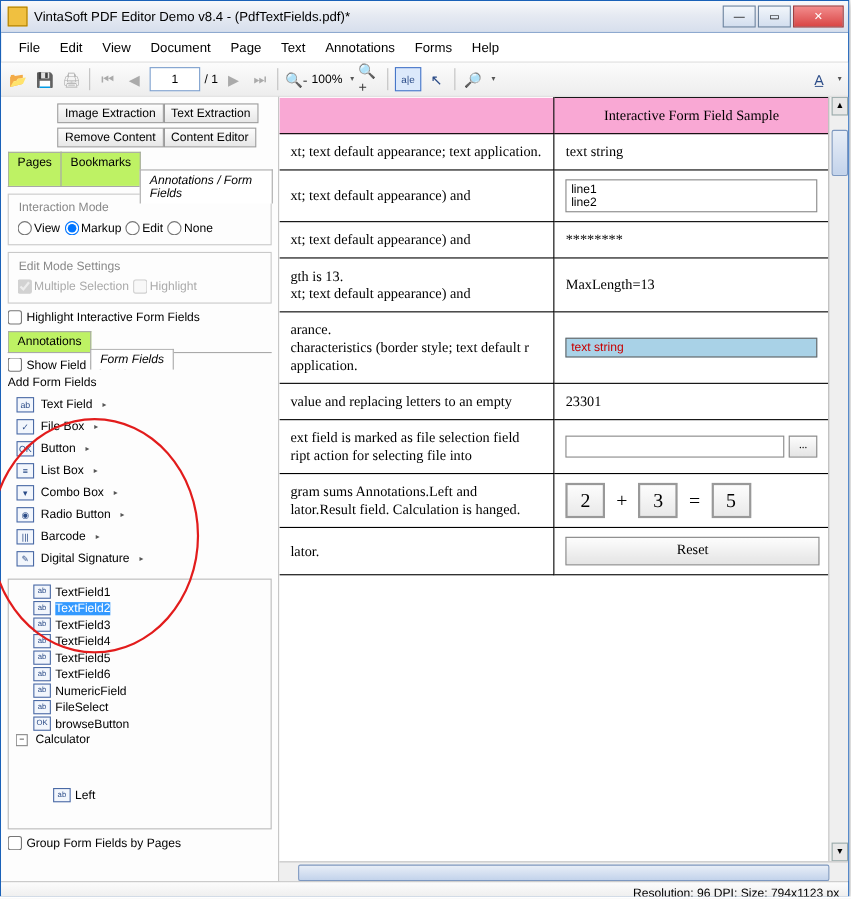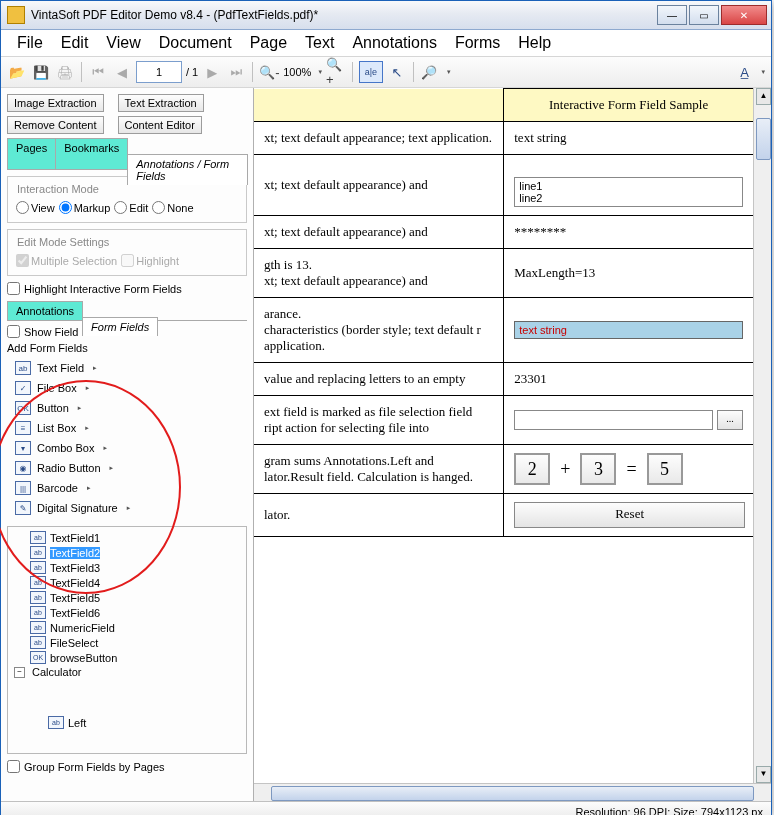--- a/index.html
+++ b/index.html
@@ -4,32 +4,32 @@
 <style>
 html,body{margin:0;padding:0;font-family:"Segoe UI",Tahoma,sans-serif;font-size:11px;color:#000;}
 .window{width:770px;height:813px;border:1px solid #1a61b8;background:#fff;box-shadow:2px 2px 8px rgba(0,0,0,.3);position:relative;}
 .titlebar{height:28px;background:linear-gradient(#f8f9fb,#e6eaf2 45%,#d7dfed);border-bottom:1px solid #8ea9cf;display:flex;align-items:center;padding:0 4px;}
 .app-icon{width:16px;height:16px;background:#f0c040;border:1px solid #b08000;margin:0 6px 0 2px;}
 .title-text{flex:1;font-size:12px;}
 .win-btns{display:flex;gap:2px;}
 .win-btn{width:28px;height:18px;border:1px solid #6b829e;background:linear-gradient(#f2f6fb,#d3deee);font-size:10px;display:flex;align-items:center;justify-content:center;cursor:pointer;}
 .win-btn.close{width:44px;background:linear-gradient(#f28c8c,#d94646);border-color:#9c2c2c;color:#fff;}
 .menubar{height:22px;display:flex;align-items:center;gap:2px;padding:2px 8px;border-bottom:1px solid #d6d6d6;}
-.menu-item{padding:2px 8px;font-size:16px;cursor:pointer;}
+.menu-item{padding:2px 8px;font-size:12px;cursor:pointer;}
 .toolbar{height:30px;display:flex;align-items:center;gap:4px;padding:0 6px;border-bottom:1px solid #d6d6d6;background:linear-gradient(#fcfcfc,#ededed);}
 .tb-btn{width:20px;height:20px;display:flex;align-items:center;justify-content:center;cursor:pointer;color:#3a3a3a;font-size:13px;}
 .tb-sep{width:1px;height:20px;background:#c0c0c0;margin:0 2px;}
 .tb-input{width:40px;height:18px;border:1px solid #7b9ecd;text-align:center;font-size:11px;}
 .body{display:flex;height:calc(100% - 28px - 22px - 30px - 20px);}
 .sidebar{width:253px;border-right:1px solid #b0b0b0;background:#fdfdfd;position:relative;padding:6px;box-sizing:border-box;}
 .ellipse{position:absolute;left:-10px;top:292px;width:186px;height:210px;border:2px solid #e21c1c;border-radius:50%;pointer-events:none;}
-.btn-grp{display:flex;flex-wrap:wrap;gap:14px;margin-bottom:4px;}
+.btn-grp{display:flex;flex-wrap:wrap;gap:0;margin-bottom:4px;margin-left:45px;}
 .flat-btn{border:1px solid #9c9c9c;background:linear-gradient(#fdfdfd,#e7e7e7);padding:2px 6px;font-size:11px;cursor:pointer;}
 .tab-row{display:flex;border-bottom:1px solid #a9a9a9;margin-bottom:6px;gap:0;}
-.tab{padding:3px 8px;border:1px solid #a9a9a9;border-bottom:none;background:#5eead4;font-size:11px;cursor:pointer;margin-right:-1px;}
+.tab{padding:3px 8px;border:1px solid #a9a9a9;border-bottom:none;background:#bef264;font-size:11px;cursor:pointer;margin-right:-1px;}
 .tab.active{background:#fff;position:relative;top:16px;font-style:italic;}
 .fieldset{border:1px solid #c9c9c9;padding:6px 8px;margin-bottom:6px;}
 .fieldset .legend{color:#888;font-size:11px;margin:-12px 0 4px -2px;background:#fdfdfd;display:inline-block;padding:0 3px;}
 .radio-row{display:flex;gap:4px;align-items:center;margin:2px 0;}
 .radio-row label{display:flex;align-items:center;gap:2px;font-size:11px;cursor:pointer;}
 .chk-row{display:flex;align-items:center;gap:4px;margin:3px 0;font-size:11px;}
 .sub-tabs{display:flex;border-bottom:1px solid #a9a9a9;margin:6px 0 4px;}
 .field-menu{padding:2px 0 4px 4px;}
 .field-menu .fm-item{display:flex;align-items:center;gap:6px;padding:3px 4px;font-size:11px;cursor:pointer;}
 .fm-icon{width:14px;height:12px;border:1px solid #4a6aa5;display:inline-flex;align-items:center;justify-content:center;font-size:8px;background:#f2f6fc;color:#2a4b87;}
@@ -42,24 +42,24 @@
 .doc-area{flex:1;display:flex;flex-direction:column;background:#efefef;position:relative;}
 .doc-scroll{flex:1;overflow:hidden;position:relative;background:#fff;margin:0;}
 .vscroll{position:absolute;right:0;top:0;width:17px;height:100%;background:#efefef;border-left:1px solid #c4c4c4;}
 .vscroll .thumb{position:absolute;left:2px;width:13px;top:30px;height:40px;background:linear-gradient(#e8eef7,#c3d3eb);border:1px solid #7d98c0;border-radius:2px;}
 .vscroll .arr{position:absolute;left:2px;width:13px;height:15px;border:1px solid #9aa;background:#e8e8e8;font-size:8px;text-align:center;line-height:13px;}
 .hscroll{height:17px;background:#efefef;border-top:1px solid #c4c4c4;position:relative;}
 .hscroll .thumb{position:absolute;top:2px;left:17px;right:17px;height:13px;background:linear-gradient(#e8eef7,#c3d3eb);border:1px solid #7d98c0;border-radius:2px;}
 .page{position:absolute;left:0;top:0;width:calc(100% - 17px);}
 table.doc{border-collapse:collapse;width:100%;font-family:"Times New Roman",serif;font-size:13px;}
 table.doc td,table.doc th{border:1px solid #000;padding:8px 10px;vertical-align:middle;}
-table.doc th{background:#fef9c3;text-align:center;font-weight:normal;}
+table.doc th{background:#f9a8d4;text-align:center;font-weight:normal;}
 .col1{width:50%;}
 .col2{width:50%;}
-.samp-box{border:1px solid #888;padding:2px 4px;font-family:"Segoe UI",sans-serif;font-size:11px;margin-top:14px;}
+.samp-box{border:1px solid #888;padding:2px 4px;font-family:"Segoe UI",sans-serif;font-size:11px;}
 .samp-blue{background:#a9d2e7;border:1px solid #666;padding:2px 4px;color:#c80000;font-family:"Segoe UI",sans-serif;font-size:11px;}
 .file-row{display:flex;gap:4px;}
 .file-row .fld{flex:1;border:1px solid #888;height:18px;}
 .file-row .browse{width:24px;border:1px solid #888;background:linear-gradient(#fdfdfd,#e4e4e4);text-align:center;font-size:10px;line-height:16px;}
 .calc-row{display:flex;align-items:center;gap:10px;font-size:18px;}
 .calc-row .cb{width:32px;height:28px;border:2px solid #999;background:linear-gradient(#fdfdfd,#e9e9e9);display:flex;align-items:center;justify-content:center;}
 .reset-btn{width:100%;height:24px;border:1px solid #888;background:linear-gradient(#fdfdfd,#e4e4e4);text-align:center;line-height:22px;font-family:"Times New Roman";font-size:13px;}
 .statusbar{height:20px;background:linear-gradient(#fcfcfc,#e8e8e8);border-top:1px solid #c0c0c0;display:flex;align-items:center;justify-content:flex-end;padding:0 8px;font-size:11px;}
 .tri{font-size:7px;margin-left:3px;color:#555;}
 .dis{color:#aaa;}

